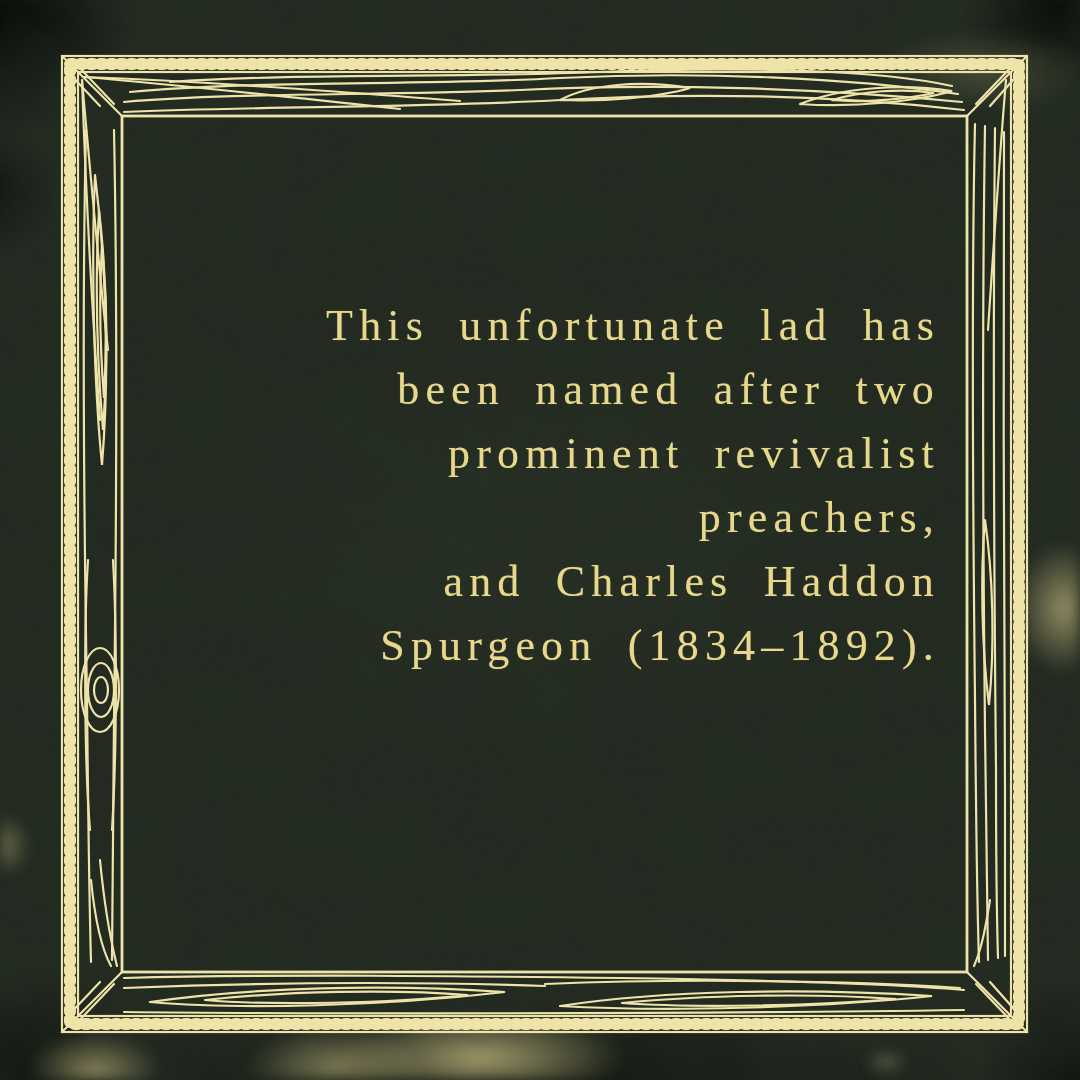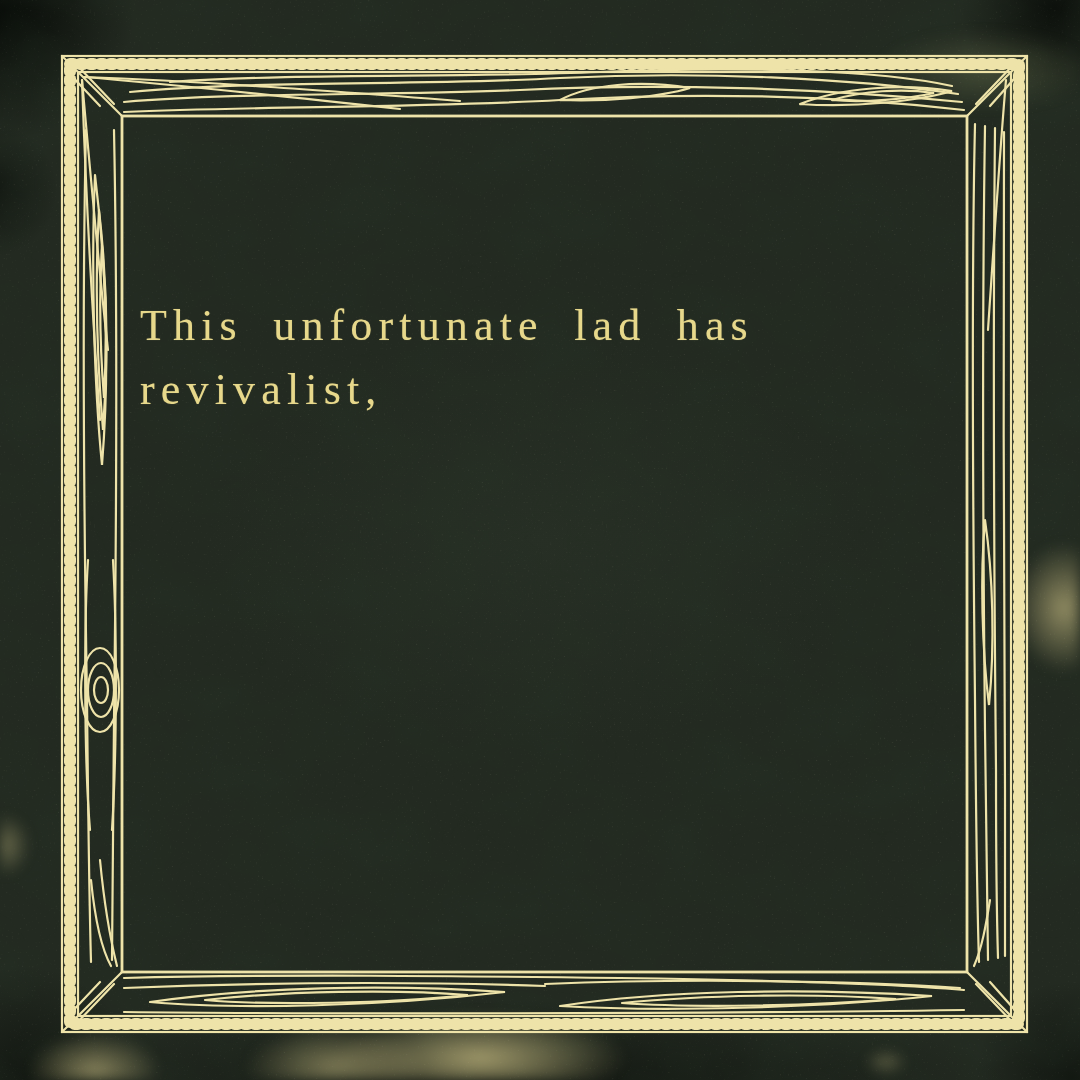--- a/index.html
+++ b/index.html
@@ -49,21 +49,21 @@
   .wg       { fill: none; stroke: var(--color-frame, #eee3a9); stroke-linecap: round; }
   .w2       { stroke-width: 2.2; }
   .w25      { stroke-width: 2.8; }
   .wg-ticks { stroke-width: 12; stroke-dasharray: 3.5 6.5; }
 
   .quote {
     position: absolute;
     left: 140px;
     right: 140px;
     top: 294px;
-    text-align: left;
+    text-align: right;
     color: var(--color-text, #e7d88b);
     font-size: 44px;
     line-height: 64px;
     letter-spacing: 0.14em;
     word-spacing: 0.30em;
     text-shadow: 0 0 1px rgba(231,216,139,0.45);
   }
   .quote .line { white-space: nowrap; }
 
   .grain-top { opacity: 0.30; pointer-events: none; }
@@ -156,20 +156,24 @@
       <path d="M150,1002 C255,987 385,984 505,992 C385,1006 240,1010 150,1002"></path>
       <path d="M205,1000 C285,991 395,989 468,995 C390,1003 272,1006 205,1000"></path>
       <path d="M560,1006 C665,990 805,988 932,996 C820,1008 662,1012 560,1006"></path>
       <path d="M622,1003 C702,995 812,993 896,999 C812,1006 692,1008 622,1003"></path>
       <path d="M124,1012 C300,1014 700,1014 964,1010"></path>
     </g>
   </svg>
 
   <div class="quote">
     <div class="line">This unfortunate lad has</div>
-    <div class="line">revivalist,</div>
+    <div class="line">been named after two</div>
+    <div class="line">prominent revivalist</div>
+    <div class="line">preachers,</div>
+    <div class="line">and Charles Haddon</div>
+    <div class="line">Spurgeon (1834–1892).</div>
   </div>
 
   <svg class="layer grain-top" width="1080" height="1080" viewBox="0 0 1080 1080">
     <rect width="1080" height="1080" filter="url(#speck)" opacity="0.45"></rect>
   </svg>
 
 </div>
 
 </body></html>

